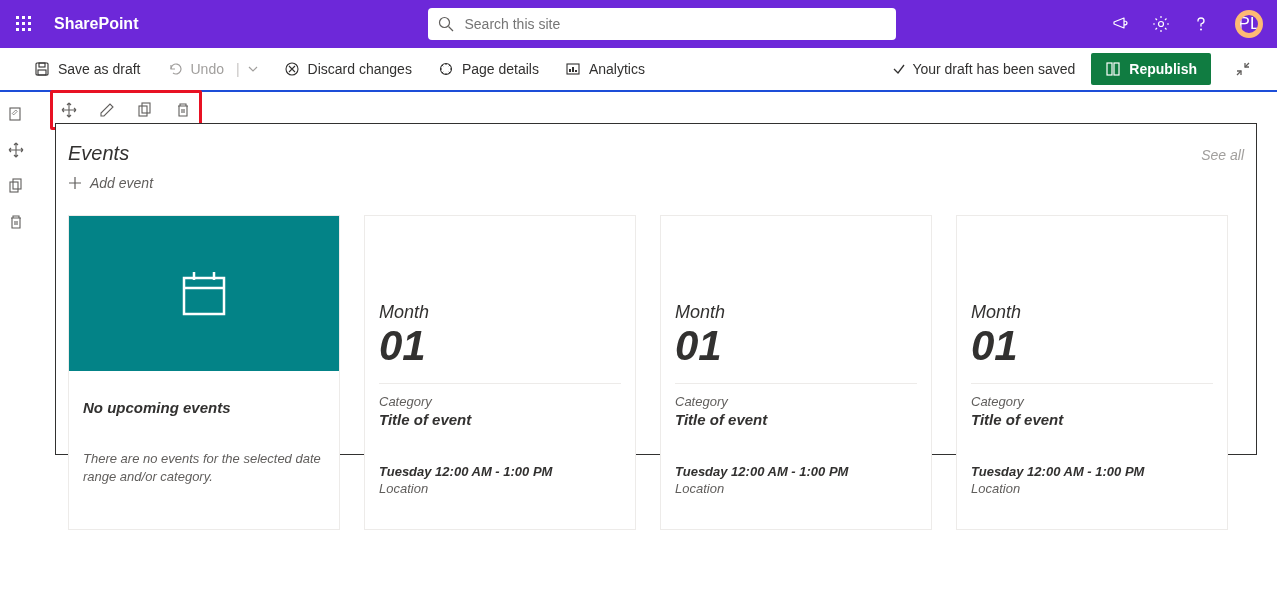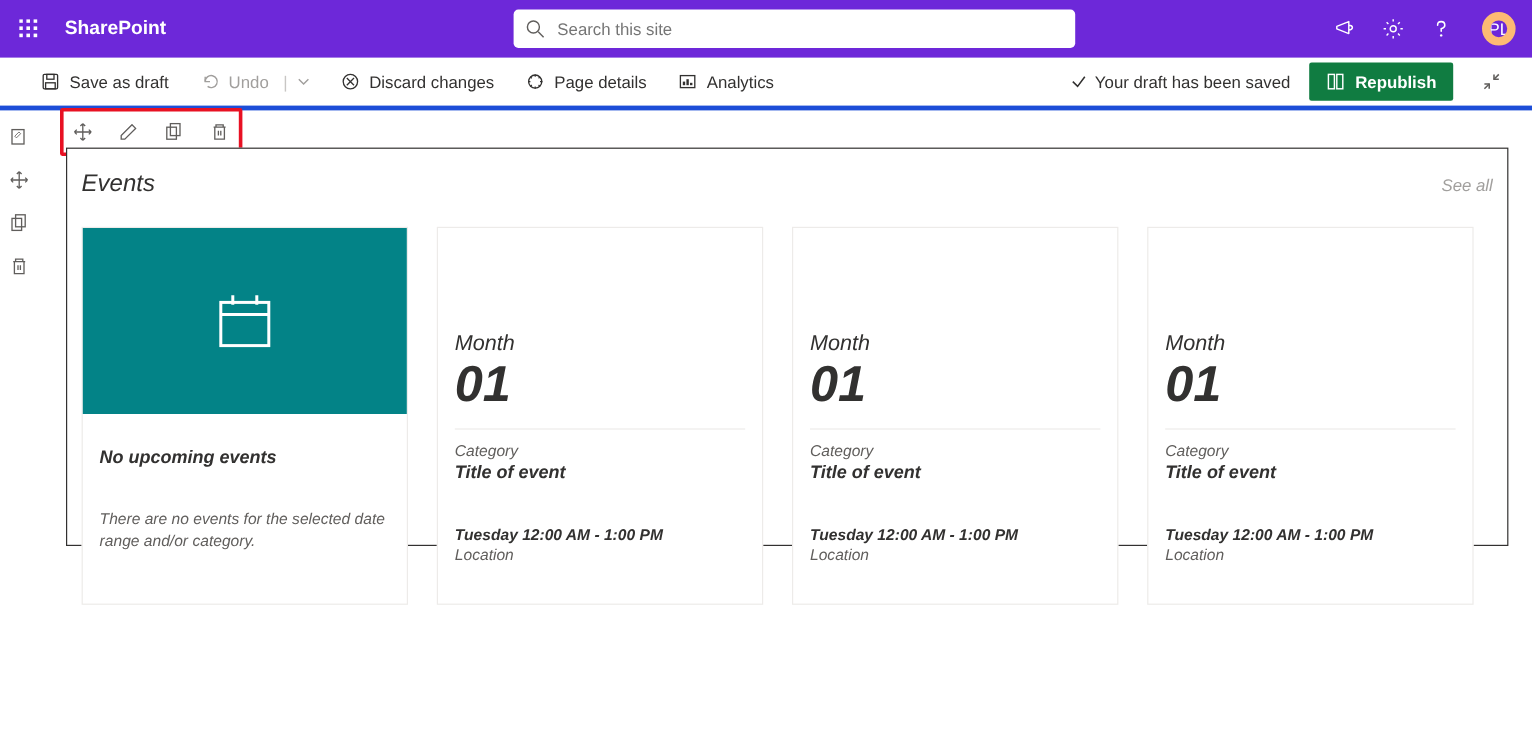--- a/index.html
+++ b/index.html
@@ -7,24 +7,24 @@
 
 
 .suitebar { height: 48px; background: #6d28d9; color: #fff; display: flex; align-items: center; padding: 0 8px; }
 .suite-left { display: flex; align-items: center; gap: 14px; }
 .waffle-icon { width: 32px; height: 32px; display: flex; align-items: center; justify-content: center; }
 .brand { font-size: 16px; font-weight: 600; }
 .search-wrap { margin-left: 290px; width: 468px; height: 32px; background: #fff; border-radius: 4px; display: flex; align-items: center; padding: 16px 10px; gap: 10px; }
 .search-wrap input { border: none; outline: none; flex: 1; font-size: 14px; color: #605e5c; background: transparent; }
 .suite-right { margin-left: auto; display: flex; align-items: center; gap: 20px; padding-right: 6px; }
 .sr-icon { width: 20px; height: 20px; display: flex; align-items: center; justify-content: center; color: #fff; }
-.avatar-circle { width: 28px; height: 28px; border: 7px solid #fdba74; border-radius: 50%; display: flex; align-items: center; justify-content: center; font-size: 14px; color: #fff; margin-left: 4px; overflow: hidden; }
-
-
-.cmdbar { height: 44px; border-bottom: 4px solid #1d4ed8; display: flex; align-items: center; padding: 0 18px 0 34px; gap: 26px; }
+.avatar-circle { width: 28px; height: 28px; border: 5px solid #fdba74; border-radius: 50%; display: flex; align-items: center; justify-content: center; font-size: 17px; color: #fff; margin-left: 4px; overflow: hidden; }
+
+
+.cmdbar { height: 44px; border-bottom: 2px solid #1d4ed8; display: flex; align-items: center; padding: 0 18px 0 34px; gap: 26px; }
 .cmd-item { display: flex; align-items: center; gap: 8px; color: #323130; font-size: 14px; }
 .cmd-item.disabled { color: #a19f9d; }
 .cmd-item svg { flex-shrink: 0; }
 .cmd-right { margin-left: auto; display: flex; align-items: center; gap: 16px; }
 .saved-msg { display: flex; align-items: center; gap: 6px; color: #323130; font-size: 14px; }
 .republish-btn { background: #107c41; color: #fff; border: none; height: 32px; padding: 0 14px; border-radius: 2px; display: flex; align-items: center; gap: 8px; font-size: 14px; font-weight: 600; cursor: pointer; justify-content: space-between; }
 .collapse-btn { width: 32px; height: 32px; display: flex; align-items: center; justify-content: center; color: #605e5c; }
 
 
 .left-rail { position: absolute; left: 0; top: 92px; width: 32px; display: flex; flex-direction: column; gap: 16px; align-items: center; padding-top: 12px; color: #605e5c; }
@@ -228,20 +228,26 @@
         </svg>
     </div>
   </div>
 </div>
 
 <div class="canvas">
   <div class="events-header">
     <div class="events-title">Events</div>
     <div class="see-all">See all</div>
   </div>
+  <div class="add-event">
+    <svg width="14" height="14" viewBox="0 0 14 14">
+        <path d="M7 1 L7 13 M1 7 L13 7" stroke="#605e5c" stroke-width="1.2"></path>
+      </svg>
+    <span>Add event</span>
+  </div>
 
   <div class="cards-row">
 
     <div class="card empty-card">
       <div class="card-top">
         <svg width="52" height="52" viewBox="0 0 52 52">
           <rect x="6" y="10" width="40" height="36" fill="none" stroke="#fff" stroke-width="2.5"></rect>
           <line x1="6" y1="20" x2="46" y2="20" stroke="#fff" stroke-width="2.5"></line>
           <line x1="16" y1="4" x2="16" y2="12" stroke="#fff" stroke-width="2.5"></line>
           <line x1="36" y1="4" x2="36" y2="12" stroke="#fff" stroke-width="2.5"></line>

